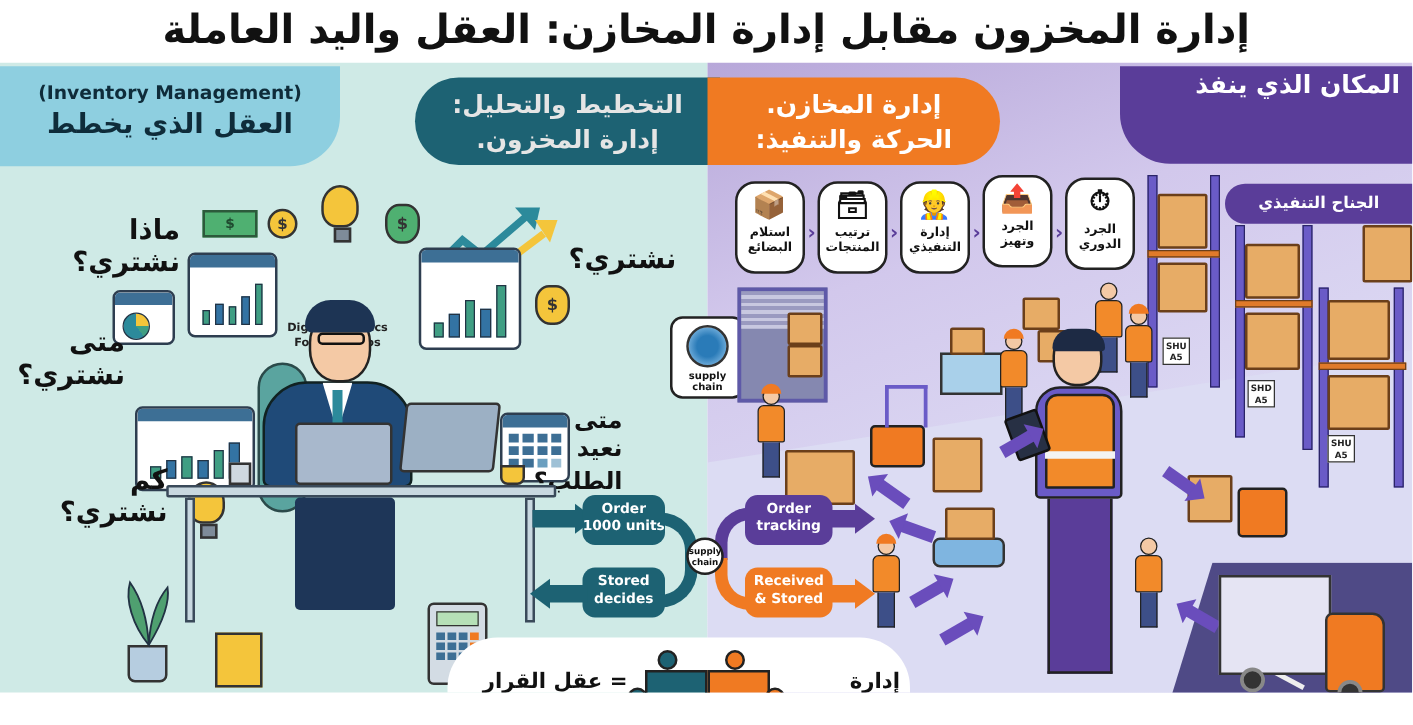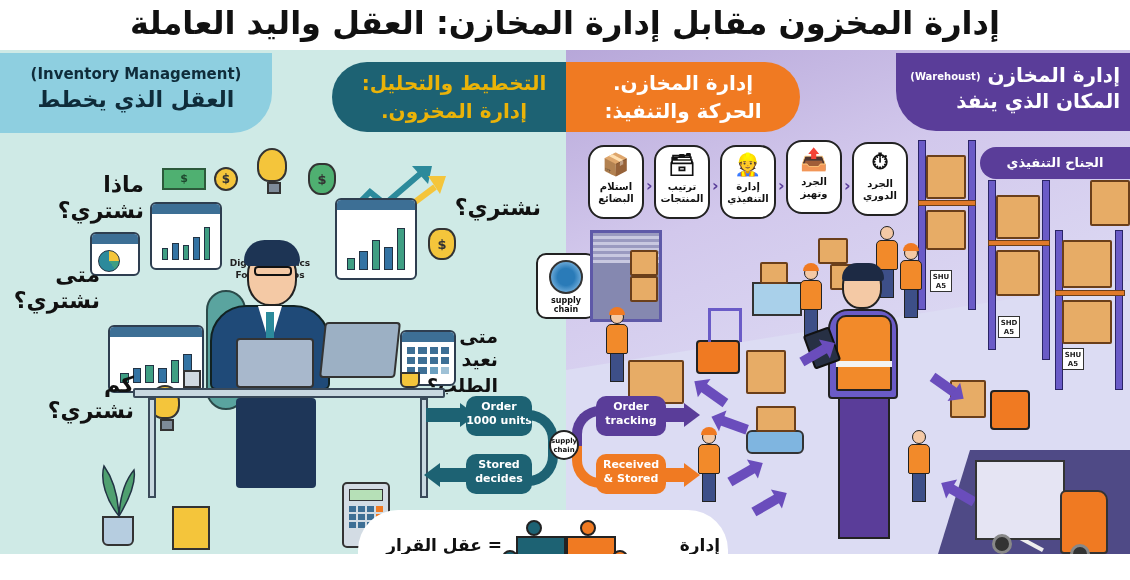--- a/index.html
+++ b/index.html
@@ -10,21 +10,21 @@
   .left-bg{position:absolute;left:0;top:0;width:566px;height:530px;background:#cfeae6}
   .right-bg{position:absolute;left:566px;top:0;width:564px;height:530px;background:linear-gradient(160deg,#b7a7d9 0%,#d2c8ec 30%,#dcd9f3 60%,#d6d6ef 100%)}
   .right-floor{position:absolute;left:566px;top:230px;width:564px;height:300px;background:#dcdcf3;clip-path:polygon(0 30%,100% 0,100% 100%,0 100%)}
   .road{position:absolute;left:930px;top:400px;width:200px;height:130px;background:#4f4a86;clip-path:polygon(20% 0,100% 0,100% 100%,0 100%)}
   .road-line{position:absolute;height:4px;background:#eee;transform:rotate(28deg);transform-origin:left center}
   .abs{position:absolute}
   
   .hdr-left{position:absolute;left:0;top:3px;width:272px;height:80px;background:#8ecfe0;border-radius:0 0 40px 0;text-align:center;color:#0f2c3a}
   .hdr-left .en{font-size:15px;font-weight:bold;margin-top:12px}
   .hdr-left .ar{font-size:22px;font-weight:bold;margin-top:4px;direction:rtl}
-  .pill-teal{position:absolute;left:332px;top:12px;width:244px;height:70px;background:#1d6273;border-radius:35px 0 0 35px;color:#eab308;text-align:center;font-weight:bold;font-size:20px;line-height:28px;padding-top:7px;direction:rtl}
+  .pill-teal{position:absolute;left:332px;top:12px;width:244px;height:70px;background:#1d6273;border-radius:35px 0 0 35px;color:#e5e5e5;text-align:center;font-weight:bold;font-size:20px;line-height:28px;padding-top:7px;direction:rtl}
   .pill-orange{position:absolute;left:566px;top:12px;width:234px;height:70px;background:#f07a22;border-radius:0 35px 35px 0;color:#fff;text-align:center;font-weight:bold;font-size:20px;line-height:28px;padding-top:7px;direction:rtl}
   .hdr-right{position:absolute;left:896px;top:3px;width:234px;height:78px;background:#5a3d99;border-radius:0 0 0 40px;color:#fff;text-align:right;padding-right:10px;direction:rtl}
   .hdr-right .l1{font-size:20px;font-weight:bold;margin-top:10px}
   .hdr-right .l1 small{font-size:10px;font-weight:bold;vertical-align:middle}
   .hdr-right .l2{font-size:20px;font-weight:bold;margin-top:2px}
   .wing-badge{position:absolute;left:980px;top:97px;width:150px;height:32px;background:#5a3d99;border-radius:16px 0 0 16px;color:#fff;font-size:13px;font-weight:bold;text-align:center;line-height:32px;direction:rtl}
   
   .q{position:absolute;font-weight:bold;color:#111;direction:rtl;font-size:22px;line-height:26px;text-align:right}
   
   .proc{position:absolute;width:56px;height:74px;background:#fff;border:2px solid #222;border-radius:16px;text-align:center;font-size:10px;font-weight:bold;color:#111;direction:rtl;line-height:12px;padding-top:4px}
@@ -109,21 +109,20 @@
   </div>
   <div class="pill-teal">
     <div>التخطيط والتحليل:</div>
     <div>إدارة المخزون.</div>
   </div>
   <div class="pill-orange">
     <div>إدارة المخازن.</div>
     <div>الحركة والتنفيذ:</div>
   </div>
   <div class="hdr-right">
-    <div class="l1"><span>إدارة المخازن</span> <small>(Warehoust)</small></div>
     <div class="l2">المكان الذي ينفذ</div>
   </div>
   <div class="wing-badge">الجناح التنفيذي</div>
 
   <div class="bill" style="left:162px;top:118px">$</div>
   <div class="coin" style="left:214px;top:117px">$</div>
   <div class="bulb" style="left:257px;top:98px"></div>
   <div class="bag" style="left:308px;top:113px;background:#4fb071">$</div>
   <div class="bag" style="left:428px;top:178px;background:#f4c53b">$</div>
 
@@ -297,21 +296,21 @@
   <div class="box" style="left:996px;top:145px;width:44px;height:44px"></div>
   <div class="box" style="left:996px;top:200px;width:44px;height:46px"></div>
   <div class="box" style="left:1062px;top:190px;width:50px;height:48px"></div>
   <div class="box" style="left:1062px;top:250px;width:50px;height:44px"></div>
   <div class="box" style="left:1090px;top:130px;width:40px;height:46px"></div>
 
   <div class="label-card" style="left:930px;top:220px">
       <div>SHU</div>
       <div>A5</div>
     </div>
-  <div class="label-card" style="left:998px;top:266px">
+  <div class="label-card" style="left:998px;top:254px">
       <div>SHD</div>
       <div>A5</div>
     </div>
   <div class="label-card" style="left:1062px;top:298px">
       <div>SHU</div>
       <div>A5</div>
     </div>
 
   <div class="abs" style="left:752px;top:232px;width:50px;height:34px;background:#a9d0ea;border:2px solid #333"></div>
   <div class="box" style="left:760px;top:212px;width:28px;height:22px"></div>

